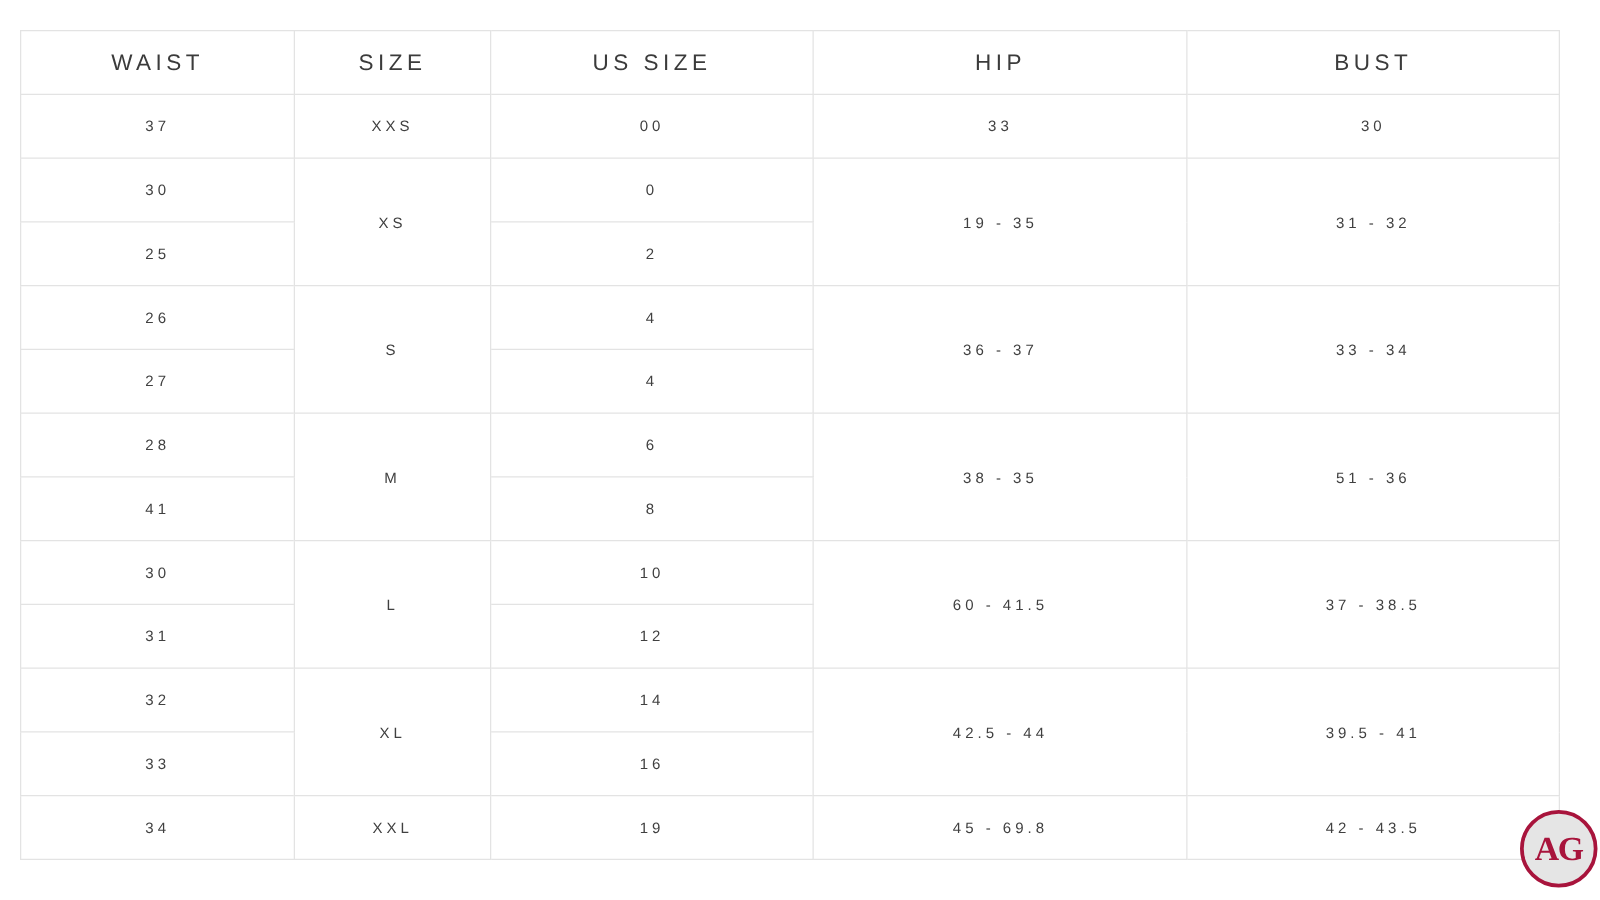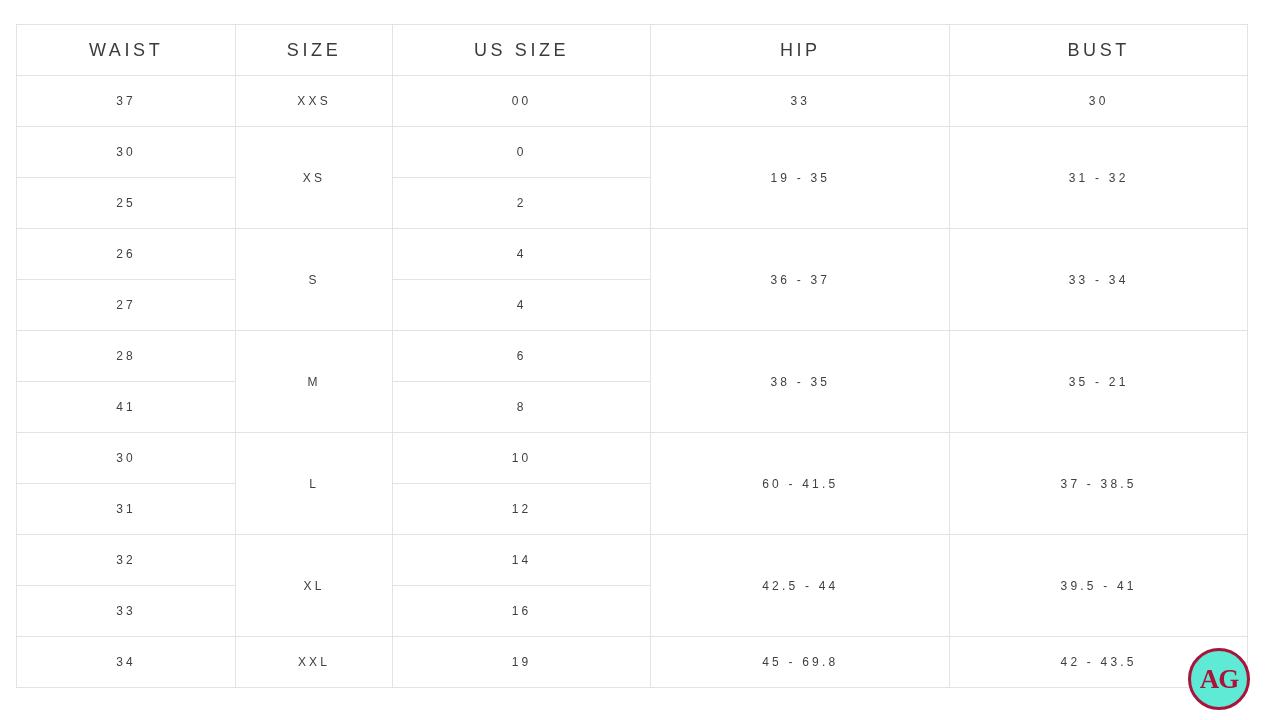--- a/index.html
+++ b/index.html
@@ -56,27 +56,27 @@
   }
 
   .col-waist { width: 17.8%; }
   .col-size { width: 12.7%; }
   .col-ussize { width: 21.0%; margin-top: 16px; }
   .col-hip { width: 24.3%; }
   .col-bust { width: 24.2%; }
 
   .logo {
     position: absolute;
-    right: 30px;
+    right: 2px;
     bottom: 10px;
     width: 62px;
     height: 62px;
     border-radius: 50%;
     border: 3px solid #a8143c;
-    background: #5eead4;
+    background: #e5e5e5;
     display: flex;
     align-items: center;
     justify-content: center;
     box-sizing: border-box;
   }
   .logo span {
     font-family: "Liberation Serif", serif;
     font-weight: bold;
     font-size: 27px;
     color: #a8143c;
@@ -126,21 +126,21 @@
         </tr>
         <tr>
           <td class="col-waist">27</td>
           <td class="col-ussize">4</td>
         </tr>
         <tr>
           <td class="col-waist">28</td>
           <td class="col-size" rowspan="2">M</td>
           <td class="col-ussize">6</td>
           <td class="col-hip" rowspan="2">38 - 35</td>
-          <td class="col-bust" rowspan="2">35 - 21</td>
+          <td class="col-bust" rowspan="2">51 - 36</td>
         </tr>
         <tr>
           <td class="col-waist">41</td>
           <td class="col-ussize">8</td>
         </tr>
         <tr>
           <td class="col-waist">30</td>
           <td class="col-size" rowspan="2">L</td>
           <td class="col-ussize">10</td>
           <td class="col-hip" rowspan="2">60 - 41.5</td>

